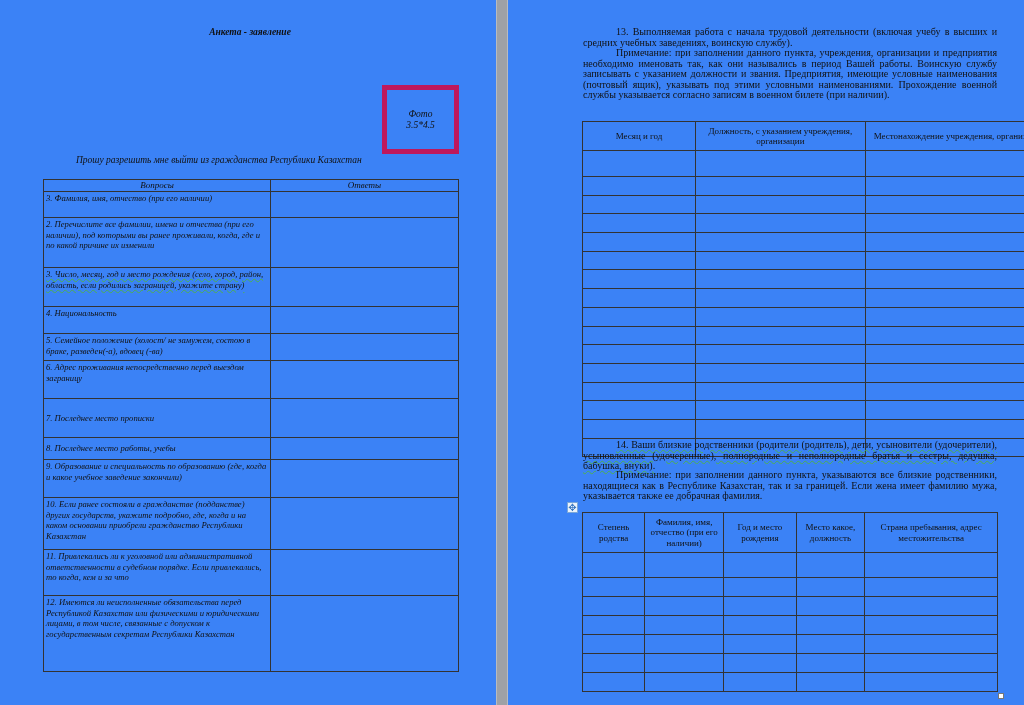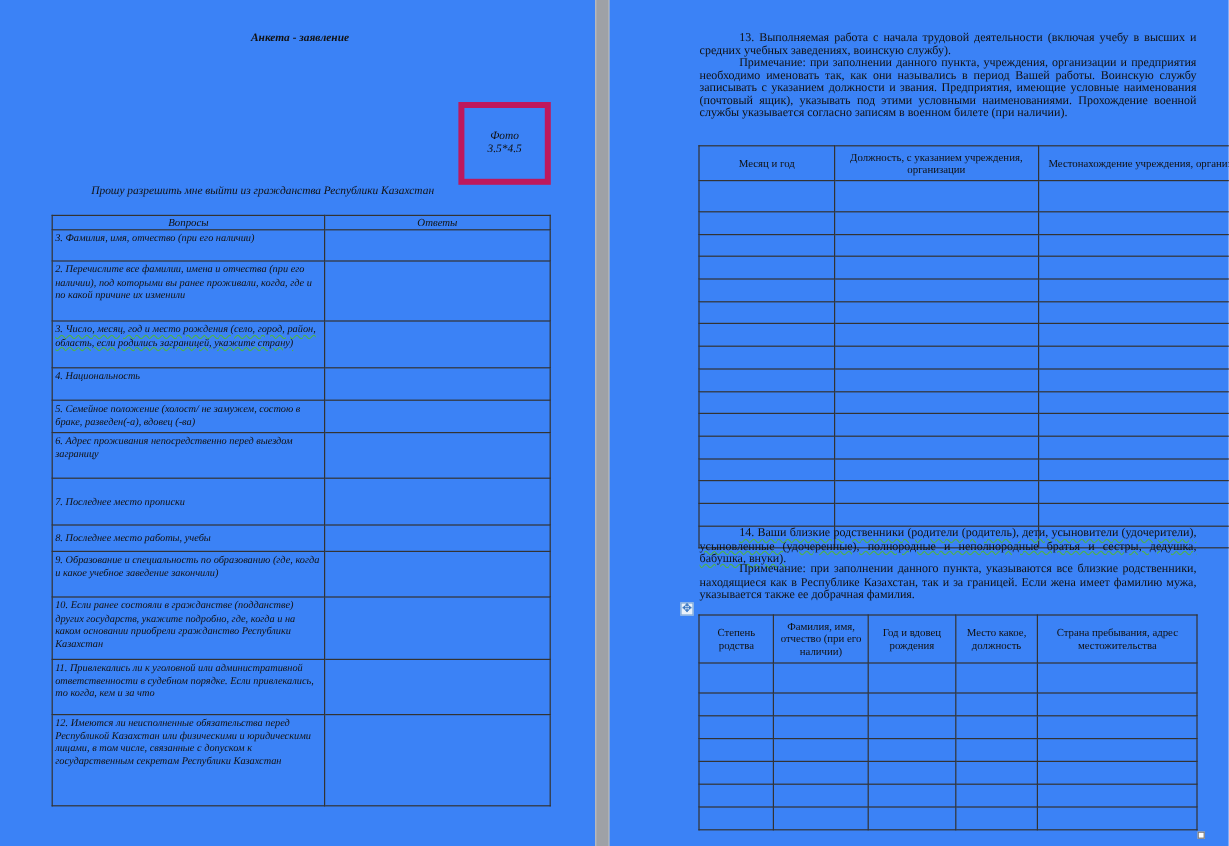--- a/index.html
+++ b/index.html
@@ -229,21 +229,21 @@
 <div class="para indent" id="p14"><span class="wavy">14. Ваши близкие родственники (родители (родитель), дети, усыновители (удочерители), усыновленные (удочеренные), полнородные и неполнородные братья и сестры, дедушка, бабушка, внуки).</span></div>
 <div class="para indent" id="p14note">Примечание: при заполнении данного пункта, указываются все близкие родственники, находящиеся как в Республике Казахстан, так и за границей. Если жена имеет фамилию мужа, указывается также ее добрачная фамилия.</div>
 
 <div class="move-handle">✥</div>
 
 <table id="rel-table">
   <thead>
     <tr>
       <th style="width:15%">Степень родства</th>
       <th style="width:19%">Фамилия, имя, отчество (при его наличии)</th>
-      <th style="width:17.5%">Год и вдовец рождения</th>
+      <th style="width:17.5%">Год и место рождения</th>
       <th style="width:16.5%">Место какое, должность</th>
       <th style="width:32%">Страна пребывания, адрес местожительства</th>
     </tr>
   </thead>
   <tbody id="rel-body">
       <tr class="first">
         <td></td>
         <td></td>
         <td></td>
         <td></td>

